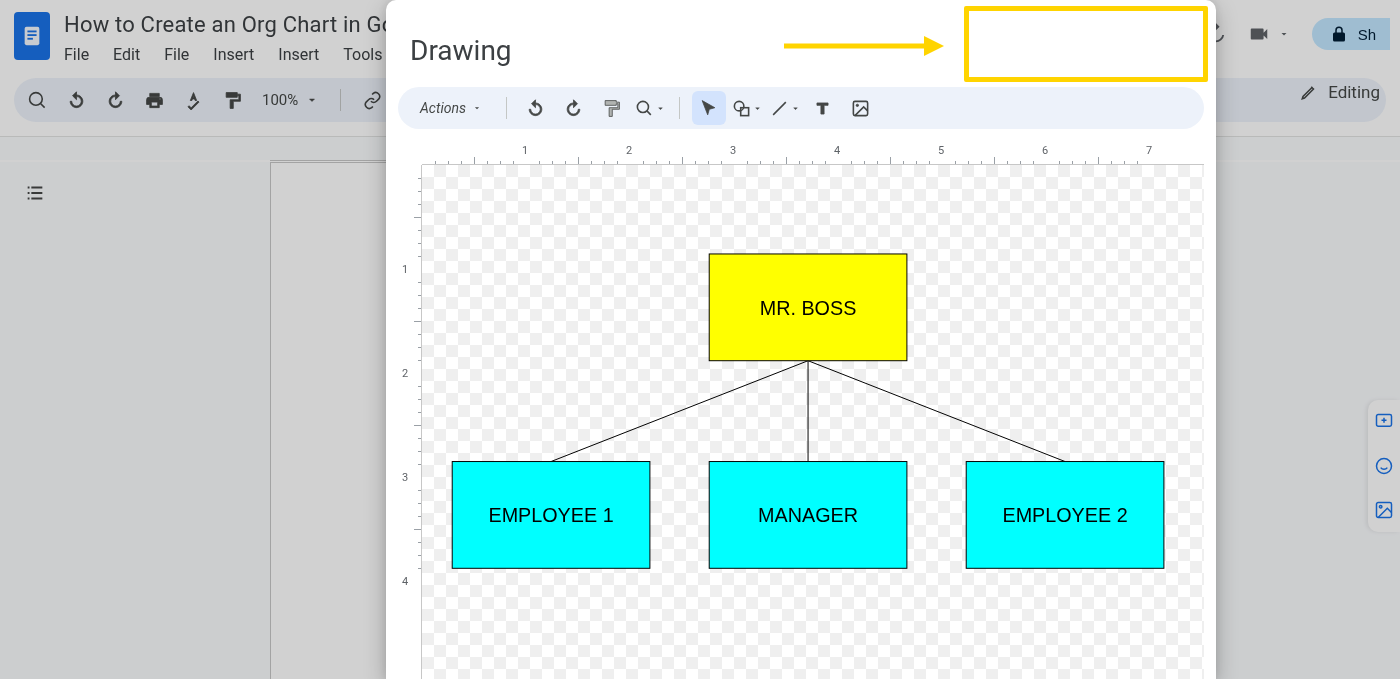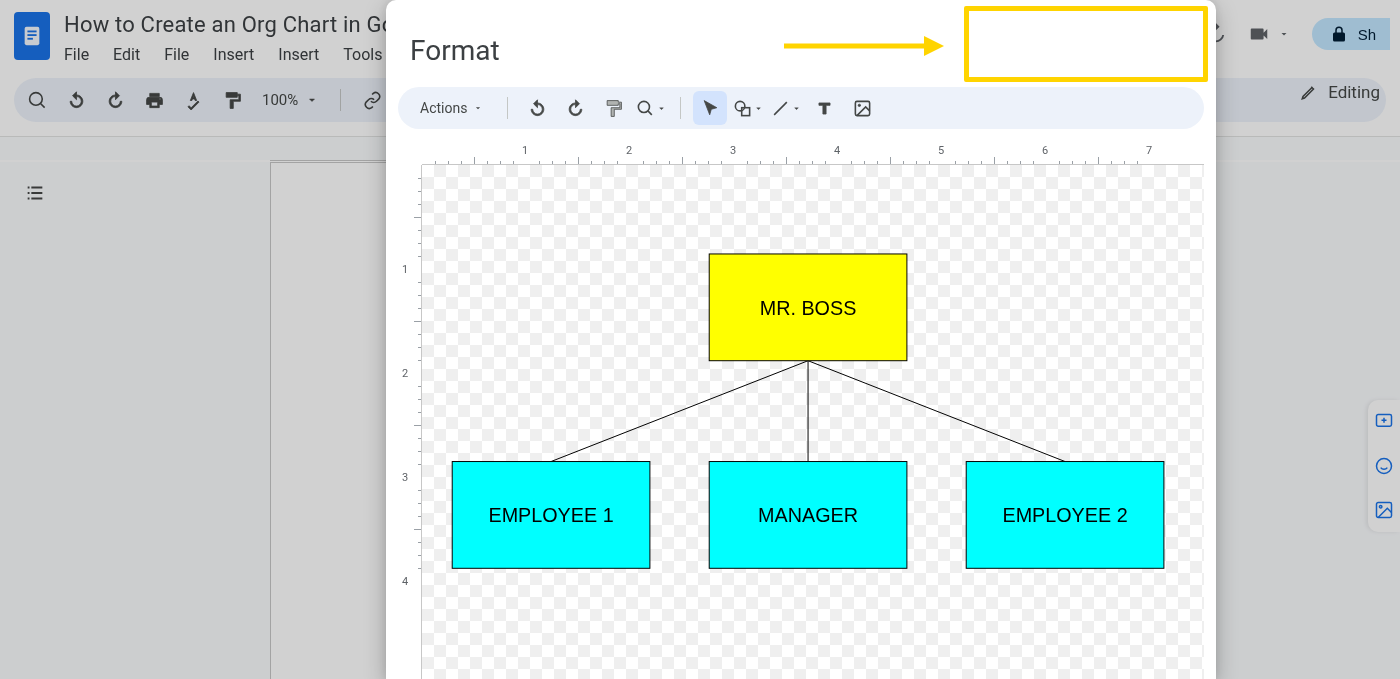--- a/index.html
+++ b/index.html
@@ -97,21 +97,21 @@
   .arrow{
     position:absolute;top:34px;left:398px;width:160px;height:24px;pointer-events:none;
   }
 
   .dlg-toolbar{
     margin:0 12px;height:42px;background:#edf2fa;border-radius:22px;
     display:flex;align-items:center;padding:0 10px;gap:4px;
   }
   .actions-btn{
     display:flex;align-items:center;gap:6px;font-size:14px;color:#444746;
-    padding:6px 12px;border-radius:16px;cursor:pointer;
+    padding:6px 12px;border-radius:16px;cursor:pointer;font-style:italic;
   }
   .dlg-sep{width:1px;height:22px;background:#c4c7c5;margin:0 8px;}
   .tool{
     width:34px;height:34px;display:flex;align-items:center;justify-content:center;
     border-radius:6px;cursor:pointer;position:relative;
   }
   .tool.active{background:#d3e3fd;}
   .tool svg{width:19px;height:19px;fill:#444746;stroke:#444746;}
   .tool .dd{margin-left:2px;}
 
@@ -252,21 +252,21 @@
     <svg viewBox="0 0 24 24">
         <rect x="3" y="3" width="18" height="18" rx="2"></rect>
         <circle cx="8" cy="8" r="1.5"></circle>
         <path d="M21 15l-5-5L5 21"></path>
       </svg>
   </div>
 </div>
 
 <div class="dialog">
   <div class="dlg-header">
-    <div class="dlg-title">Format</div>
+    <div class="dlg-title">Drawing</div>
     <div class="highlight-box"></div>
     <svg class="arrow" viewBox="0 0 160 24">
       <line x1="0" y1="12" x2="140" y2="12" stroke="#ffd400" stroke-width="5"></line>
       <polygon points="140,2 160,12 140,22" fill="#ffd400"></polygon>
     </svg>
   </div>
 
   <div class="dlg-toolbar">
     <div class="actions-btn">
       <span>Actions</span>

